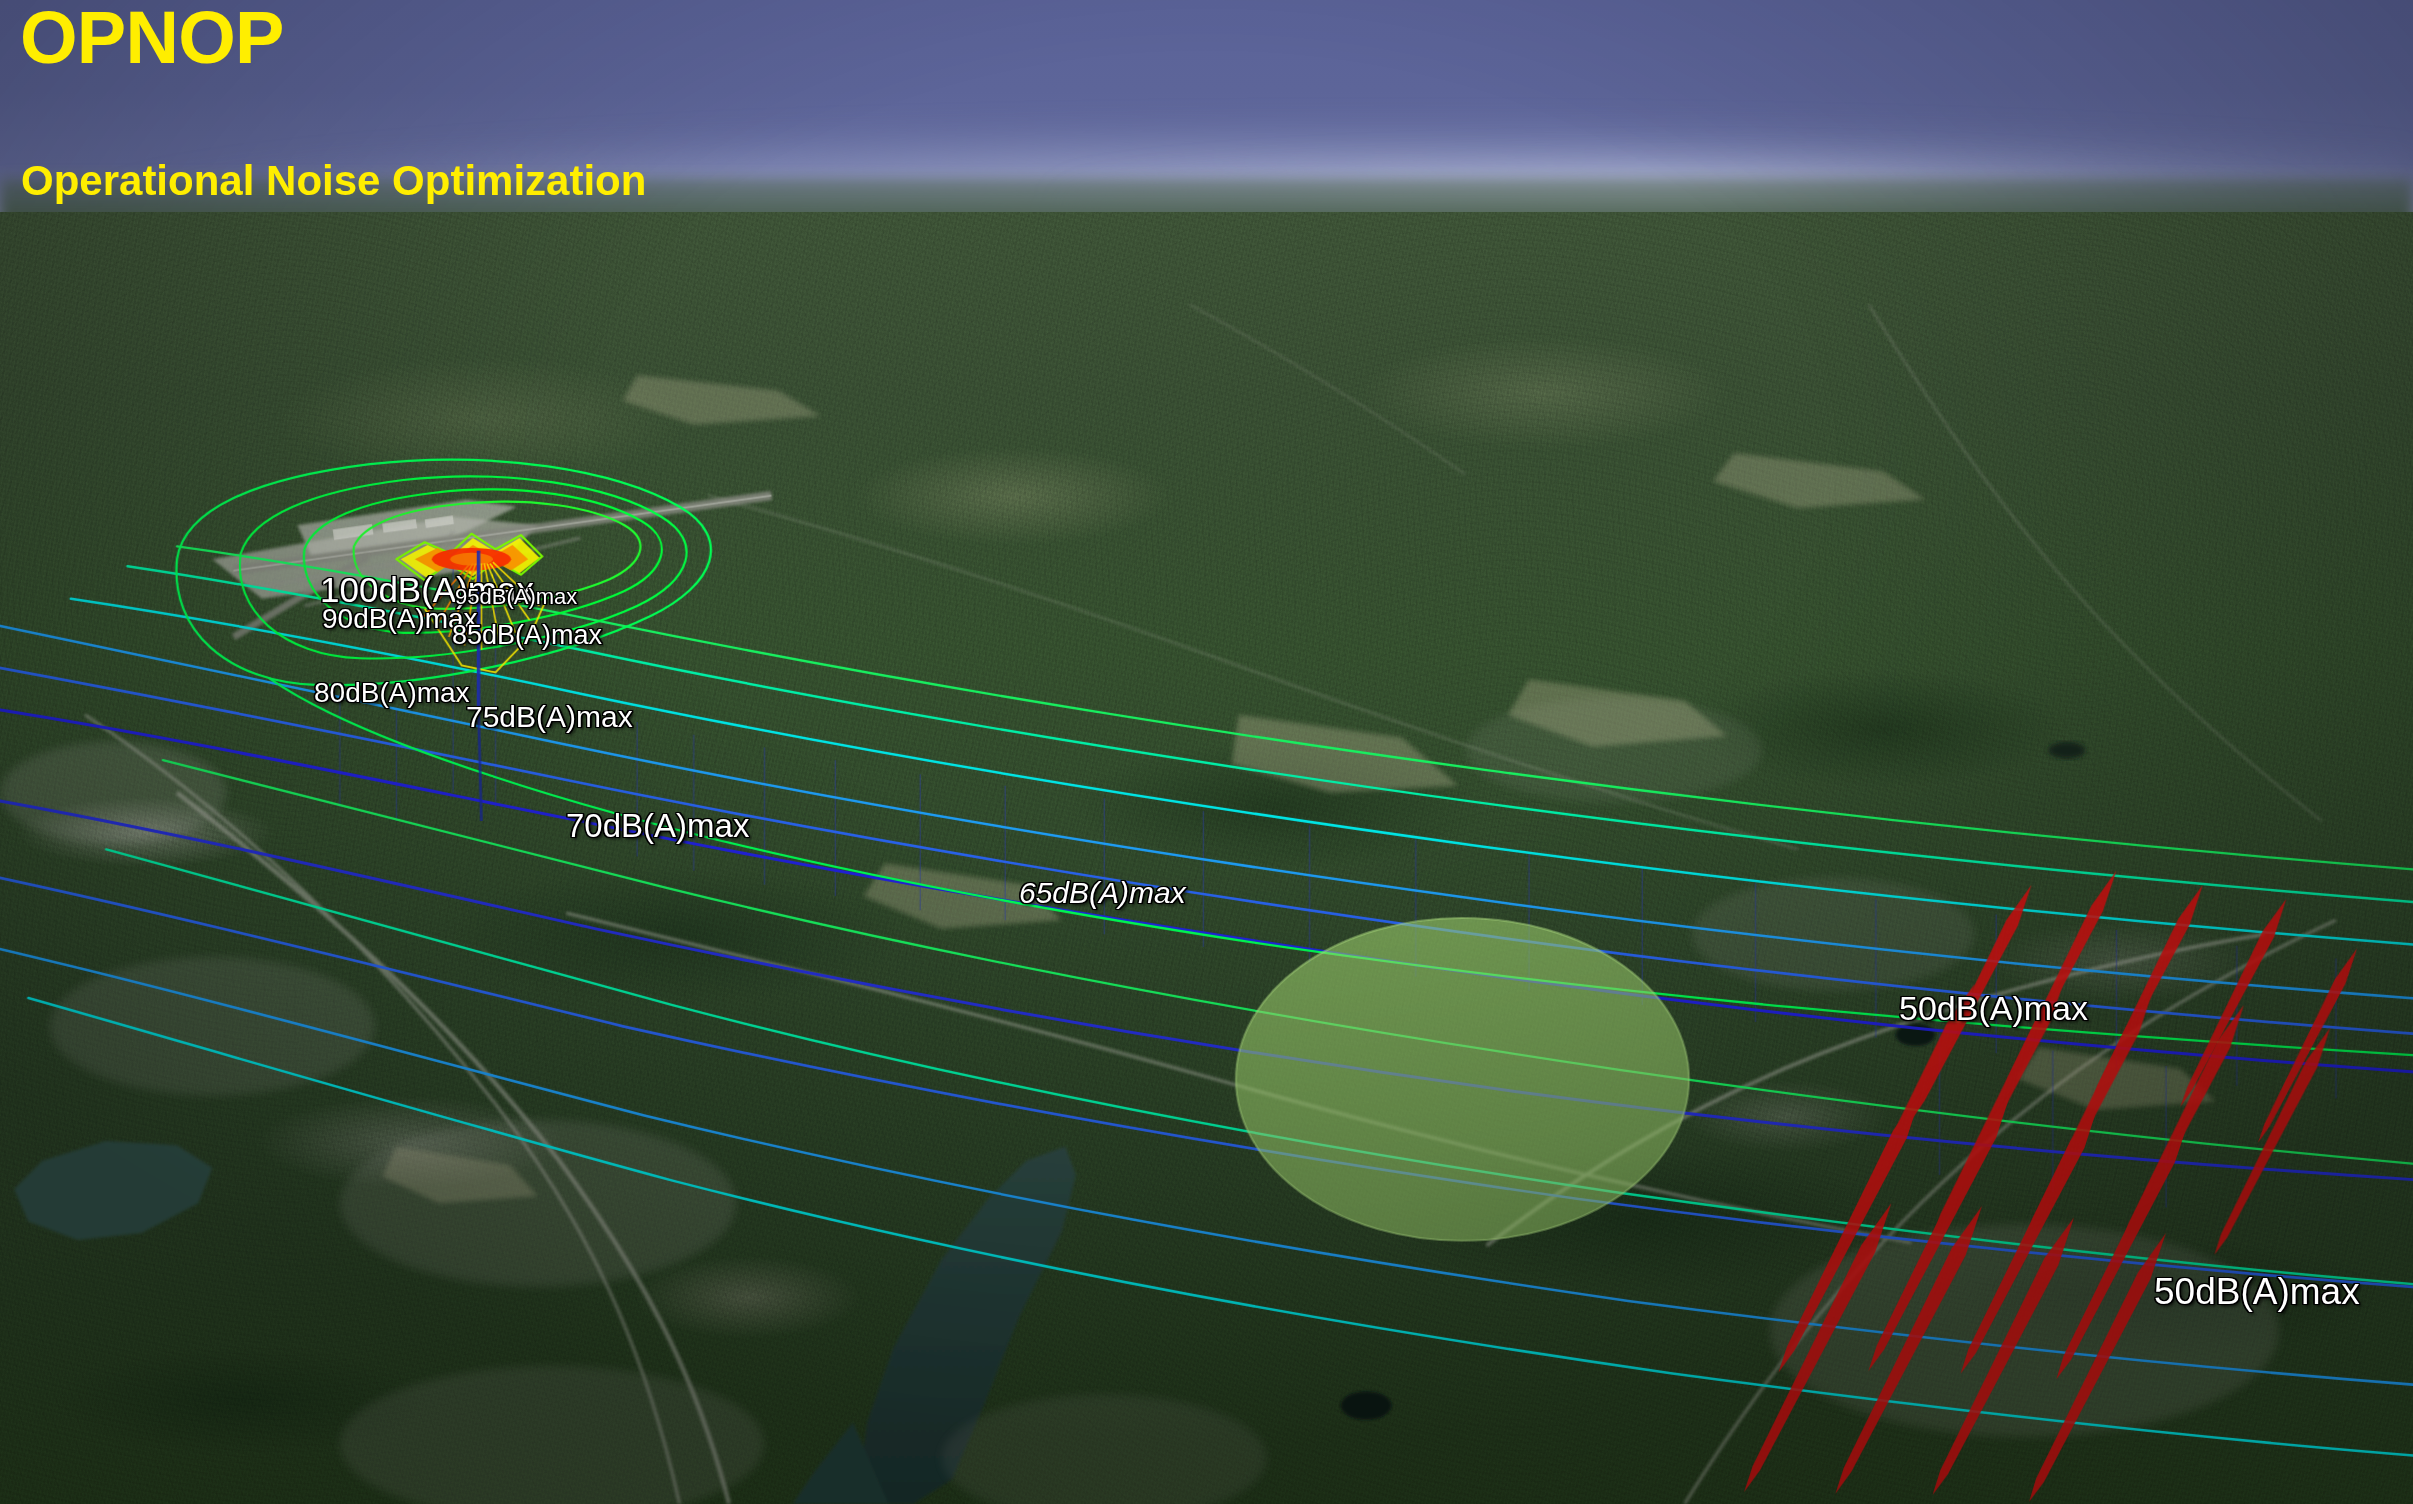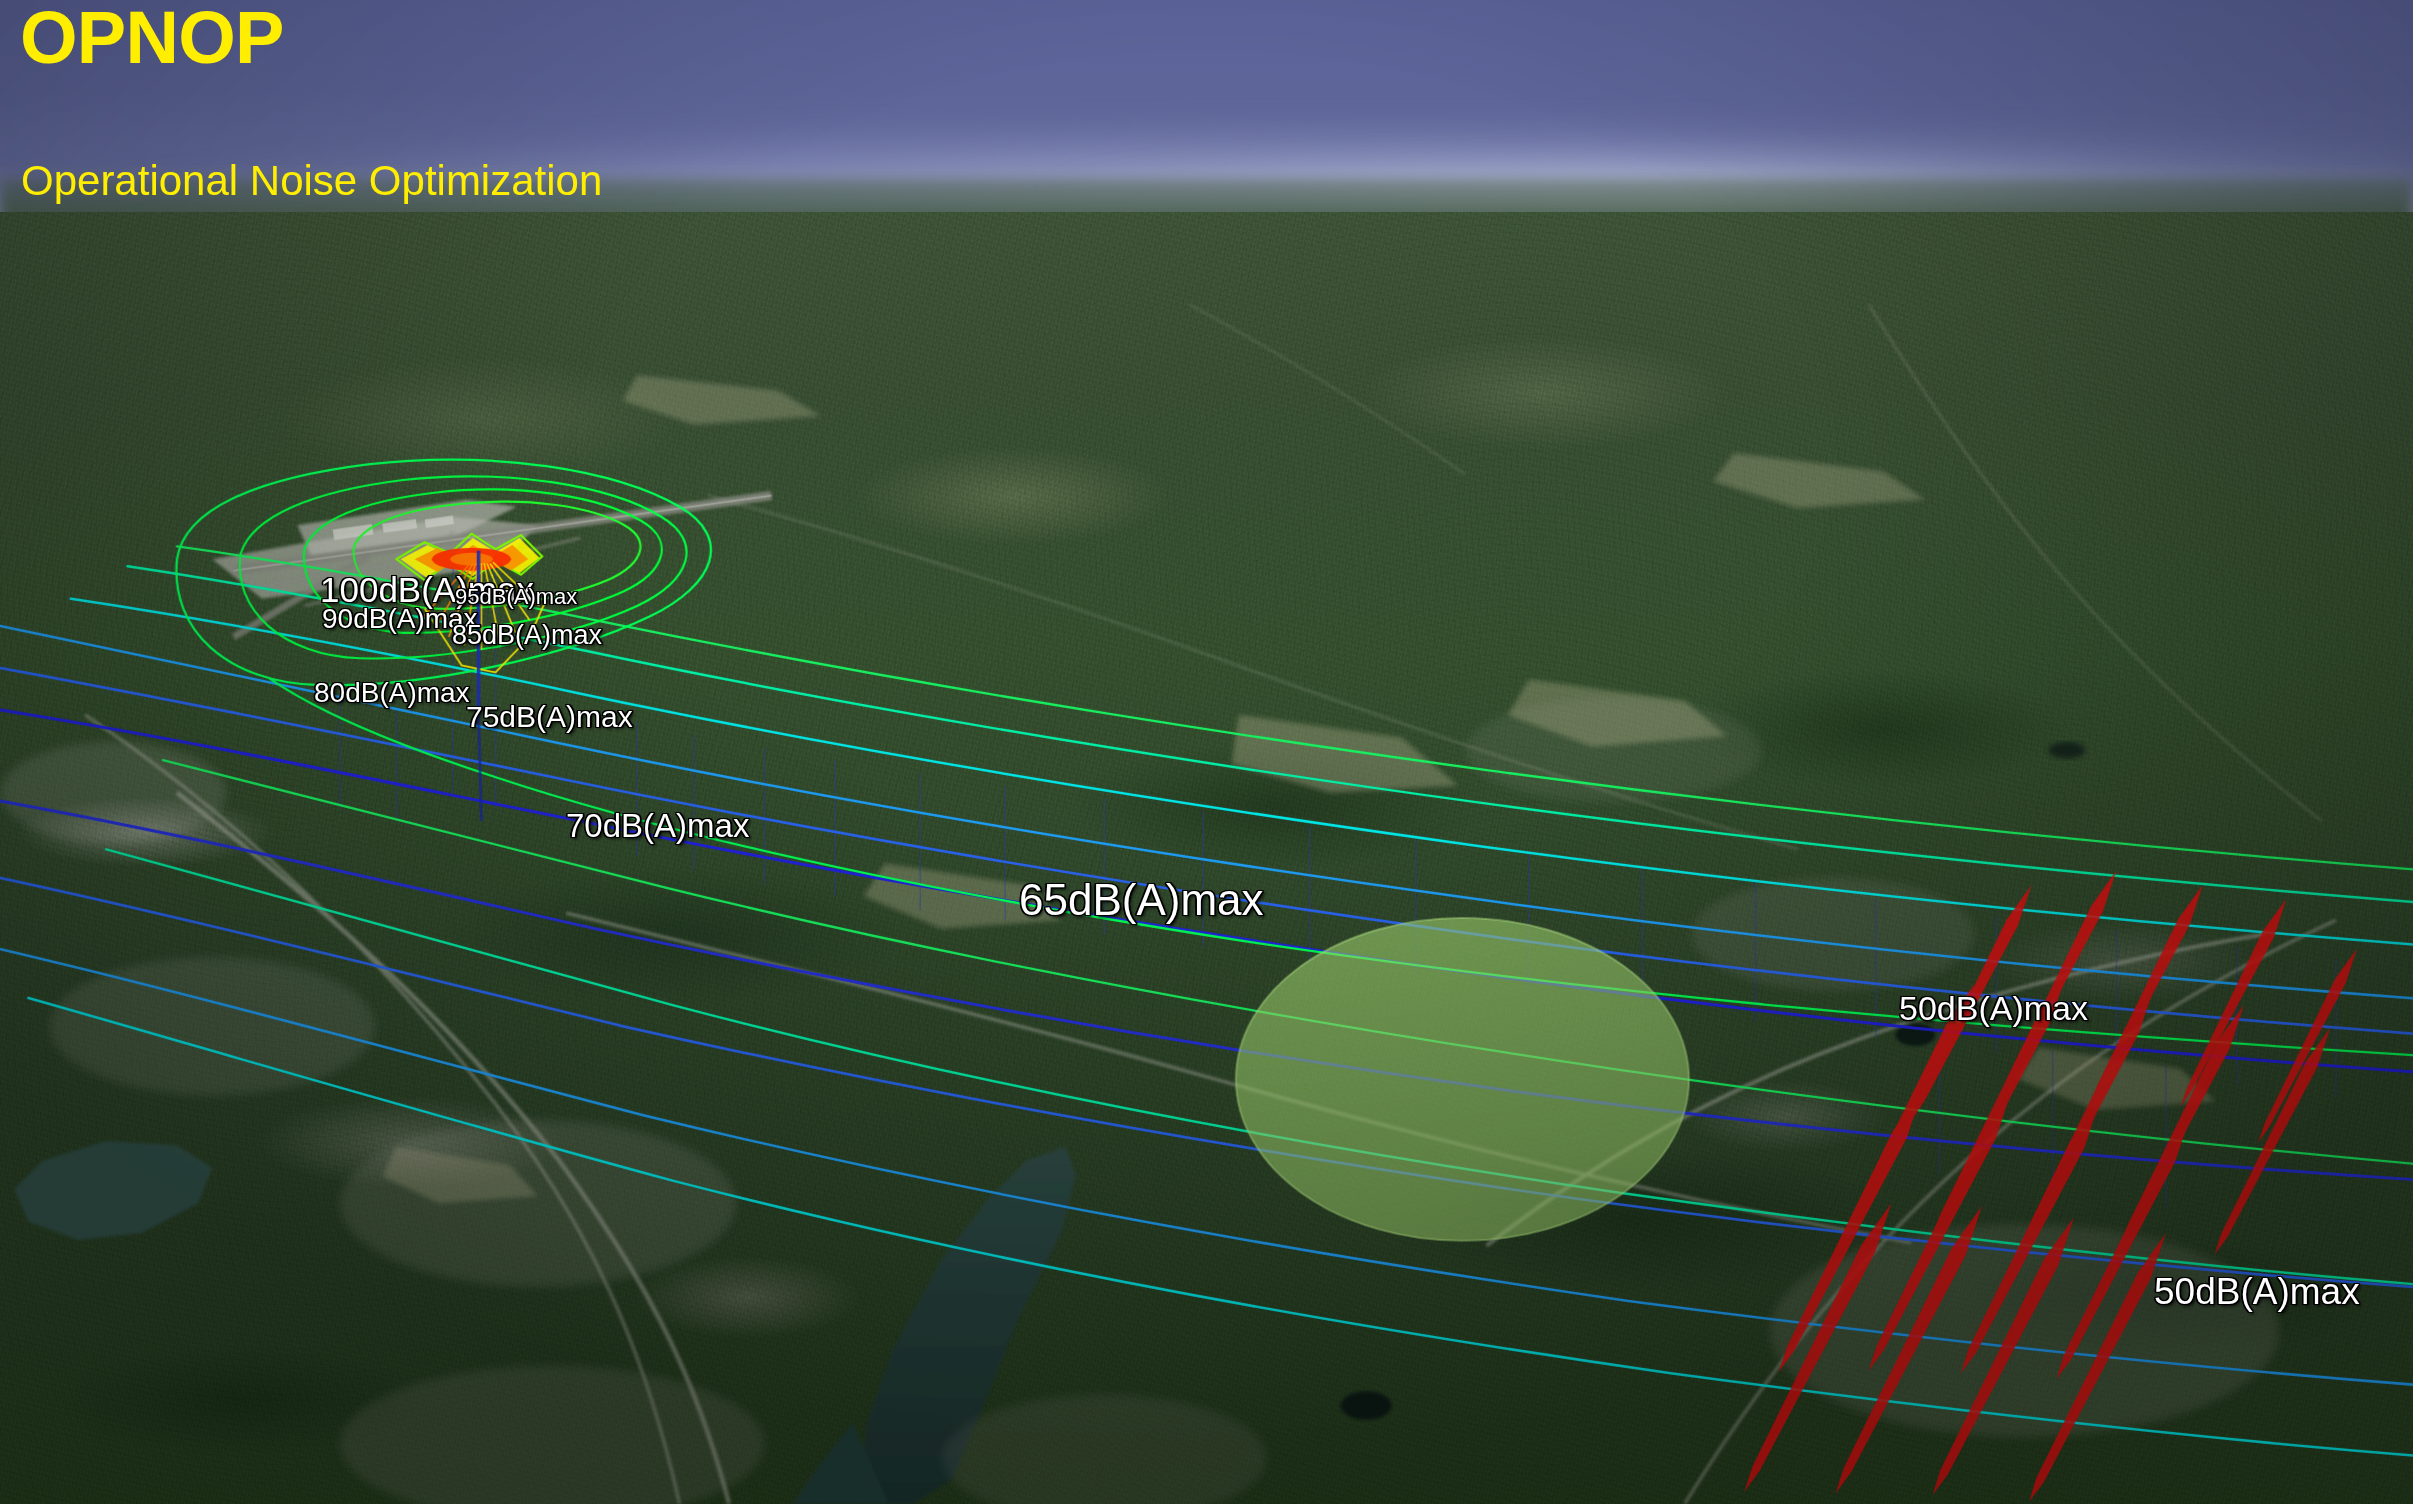--- a/index.html
+++ b/index.html
@@ -56,21 +56,21 @@
        repeating-radial-gradient(circle at 86% 22%, rgba(0,0,0,.09) 0 1.4px, rgba(0,0,0,0) 1.4px 5.7px);}
   
   .vign{position:absolute;inset:0;pointer-events:none;
      background:radial-gradient(ellipse 1558px 991px at 50% 30%, rgba(0,0,0,0) 40%, rgba(0,0,0,.28) 100%);}
 
   svg.layer{position:absolute;left:0;top:0;width:2413px;height:1504px;overflow:visible;}
 
   
   .title{position:absolute;left:20px;top:1.4px;color:#ffee00;font-size:74px;font-weight:bold;
          letter-spacing:-0.7px;line-height:1;font-family:"Liberation Sans",sans-serif;}
-  .subtitle{position:absolute;left:21px;top:160px;color:#ffee00;font-size:42px;font-weight:normal;
+  .subtitle{position:absolute;left:21px;top:160px;color:#ffee00;font-size:42px;font-weight:bold;
             line-height:1;font-family:"Liberation Sans",sans-serif;}
 
   
   .clabel{position:absolute;color:#fff;font-weight:normal;font-family:"Liberation Sans",sans-serif;
      white-space:nowrap;line-height:1;
      text-shadow:
         1.4px 0 0 #000, -1.4px 0 0 #000, 0 1.4px 0 #000, 0 -1.4px 0 #000,
         1.4px 1.4px 0 #000, -1.4px 1.4px 0 #000, 1.4px -1.4px 0 #000, -1.4px -1.4px 0 #000,
         2.1px 2.1px 3.5px rgba(0,0,0,.95), 0 0 2.1px rgba(0,0,0,.9);}
 </style>
@@ -354,19 +354,19 @@
   <div class="subtitle">Operational Noise Optimization</div>
 
   <div id="labels">
       <div class="clabel" style="left: 320px; top: 572px; font-size: 35px;">100dB(A)max</div>
       <div class="clabel" style="left: 455px; top: 586px; font-size: 22px;">95dB(A)max</div>
       <div class="clabel" style="left: 322px; top: 605px; font-size: 28px;">90dB(A)max</div>
       <div class="clabel" style="left: 452px; top: 622px; font-size: 27px;">85dB(A)max</div>
       <div class="clabel" style="left: 314px; top: 647px; font-size: 28px; margin-top: 32px;">80dB(A)max</div>
       <div class="clabel" style="left: 458px; top: 702px; font-size: 30px; margin-left: 8px;">75dB(A)max</div>
       <div class="clabel" style="left: 566px; top: 809px; font-size: 33px;">70dB(A)max</div>
-      <div class="clabel" style="left: 1019px; top: 878px; font-size: 44px;">65dB(A)max</div>
+      <div class="clabel" style="left: 1019px; top: 878px; font-size: 30px; font-style: italic;">65dB(A)max</div>
       <div class="clabel" style="left: 1899px; top: 991px; font-size: 34px;">50dB(A)max</div>
       <div class="clabel" style="left: 2154px; top: 1273px; font-size: 37px;">50dB(A)max</div>
     </div>
 
 </div>
 
 
 </body></html>

